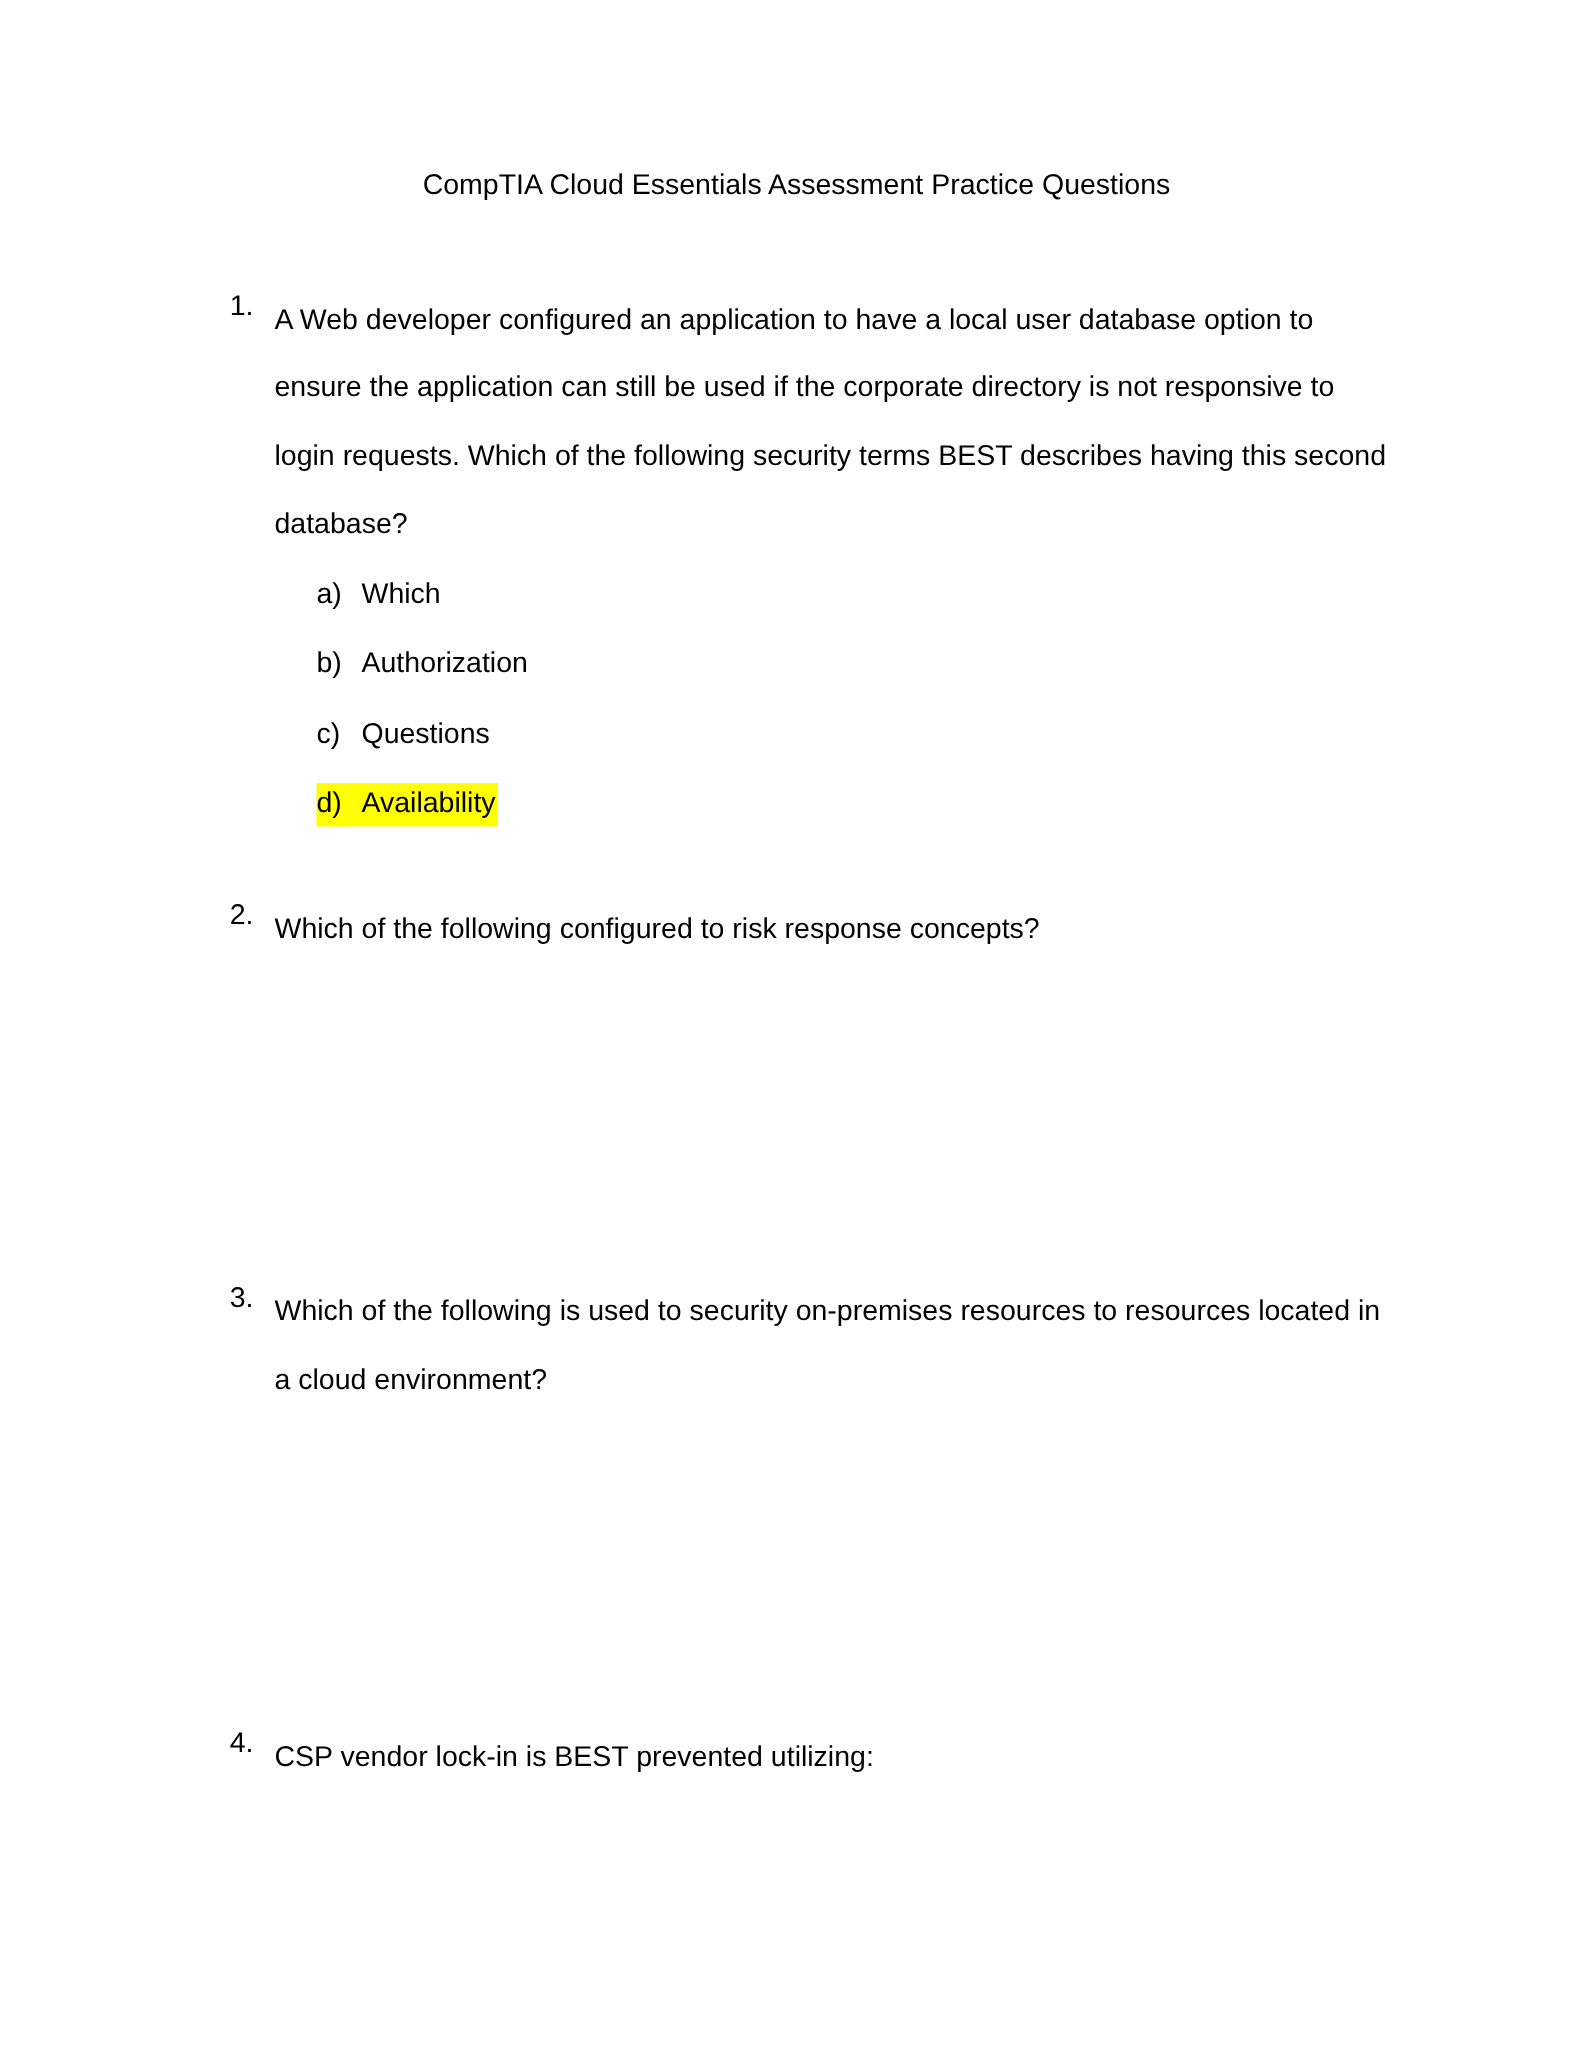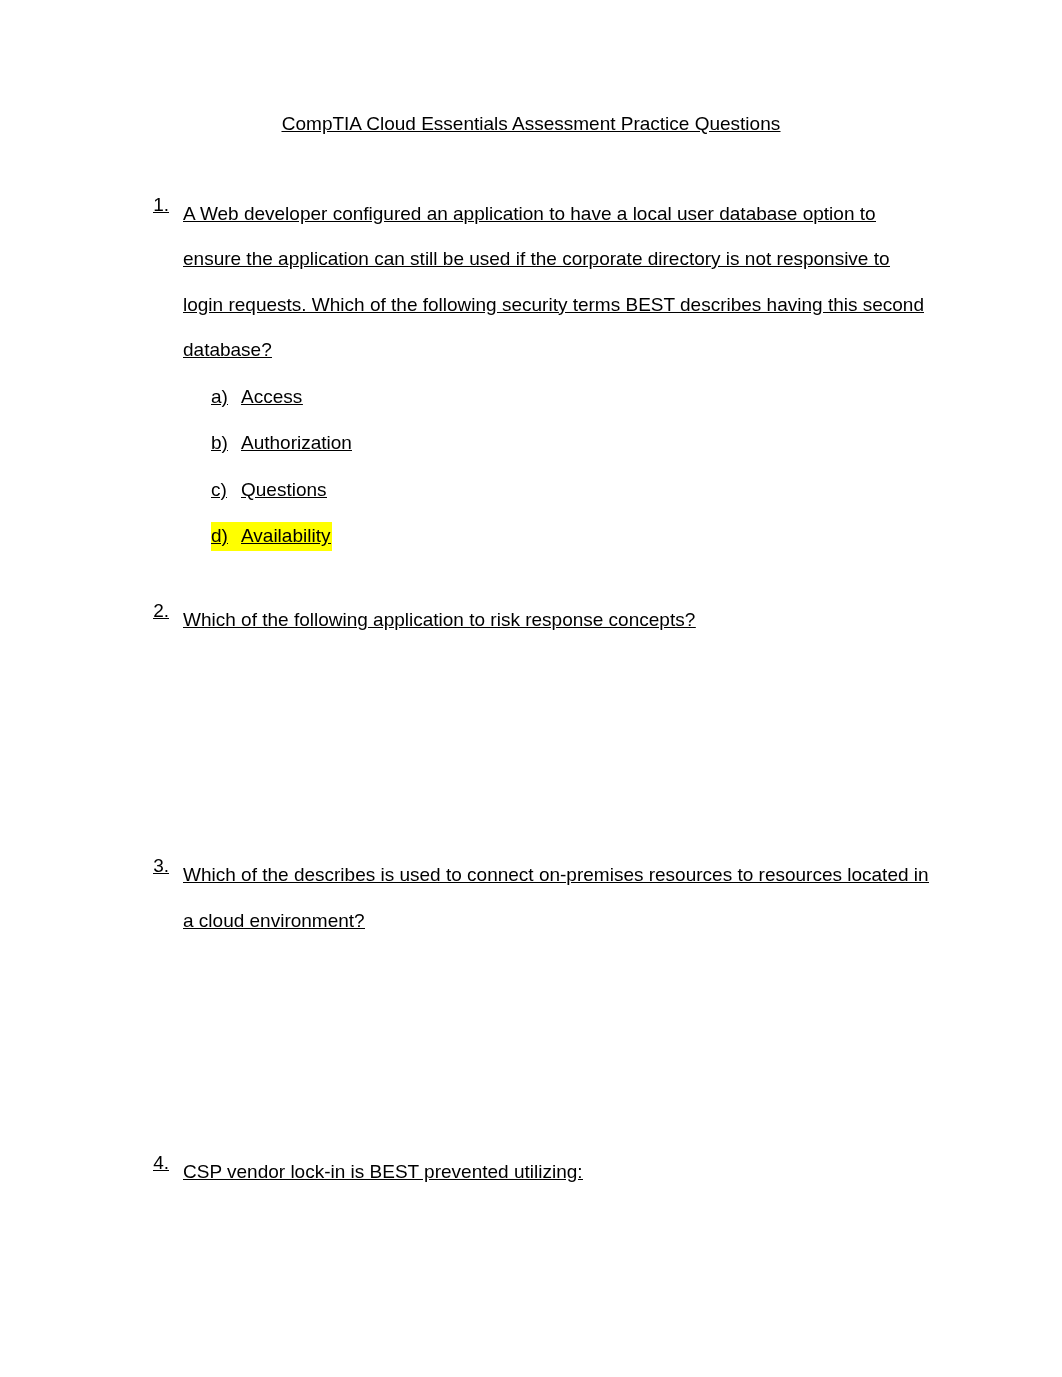--- a/index.html
+++ b/index.html
@@ -1,19 +1,18 @@
 <!DOCTYPE html>
 <html><head>
   <meta charset="utf-8">
   <style>
     * {
       margin: 0;
       padding: 0;
       box-sizing: border-box;
-      text-decoration: underline;
     }
     body {
       width: 1062px;
       height: 1377px;
       background: #ffffff;
       font-family: 'Segoe UI', Tahoma, Arial, sans-serif;
       font-size: 19px;
       color: #000000;
       padding: 110px 130px 0 130px;
       line-height: 1.5;
@@ -90,21 +89,21 @@
 <div class="title">CompTIA Cloud Essentials Assessment Practice Questions</div>
 
 <ol class="question-list">
   <li class="question-item">
     <div class="question-number">1.</div>
     <div class="question-content">
       <div class="question-text">A Web developer configured an application to have a local user database option to ensure the application can still be used if the corporate directory is not responsive to login requests. Which of the following security terms BEST describes having this second database?</div>
       <ol class="options-list">
         <li class="option-item">
           <span class="option-letter">a)</span>
-          <span class="option-text">Access</span>
+          <span class="option-text">Which</span>
         </li>
         <li class="option-item">
           <span class="option-letter">b)</span>
           <span class="option-text">Authorization</span>
         </li>
         <li class="option-item">
           <span class="option-letter">c)</span>
           <span class="option-text">Questions</span>
         </li>
         <li class="option-item">
@@ -113,28 +112,28 @@
             <span class="option-text">Availability</span>
           </span>
         </li>
       </ol>
     </div>
   </li>
 
   <li class="question-item question-2">
     <div class="question-number">2.</div>
     <div class="question-content">
-      <div class="q2-text">Which of the following application to risk response concepts?</div>
+      <div class="q2-text">Which of the following configured to risk response concepts?</div>
     </div>
   </li>
 
   <li class="question-item question-3">
     <div class="question-number">3.</div>
     <div class="question-content">
-      <div class="q3-text">Which of the describes is used to connect on-premises resources to resources located in a cloud environment?</div>
+      <div class="q3-text">Which of the following is used to security on-premises resources to resources located in a cloud environment?</div>
     </div>
   </li>
 
   <li class="question-item question-4">
     <div class="question-number">4.</div>
     <div class="question-content">
       <div class="q4-text">CSP vendor lock-in is BEST prevented utilizing:</div>
     </div>
   </li>
 </ol>

